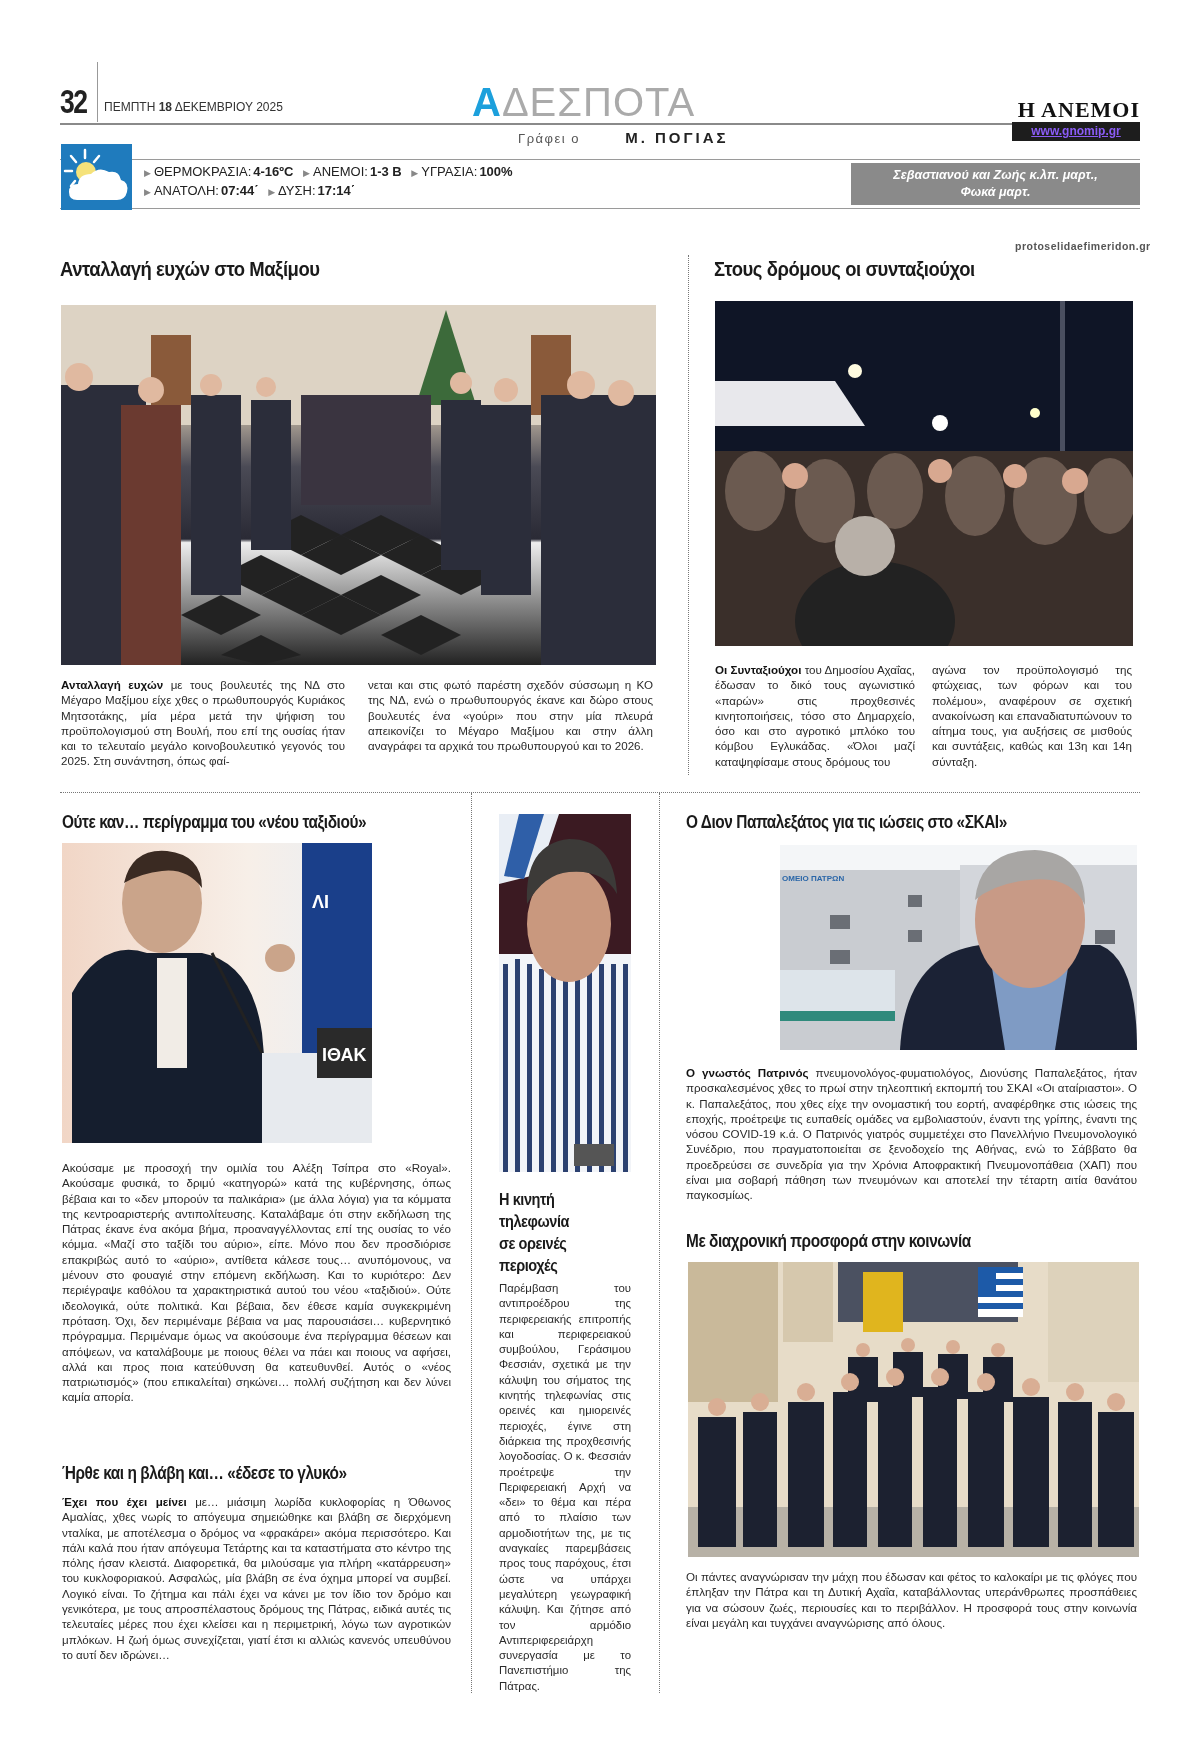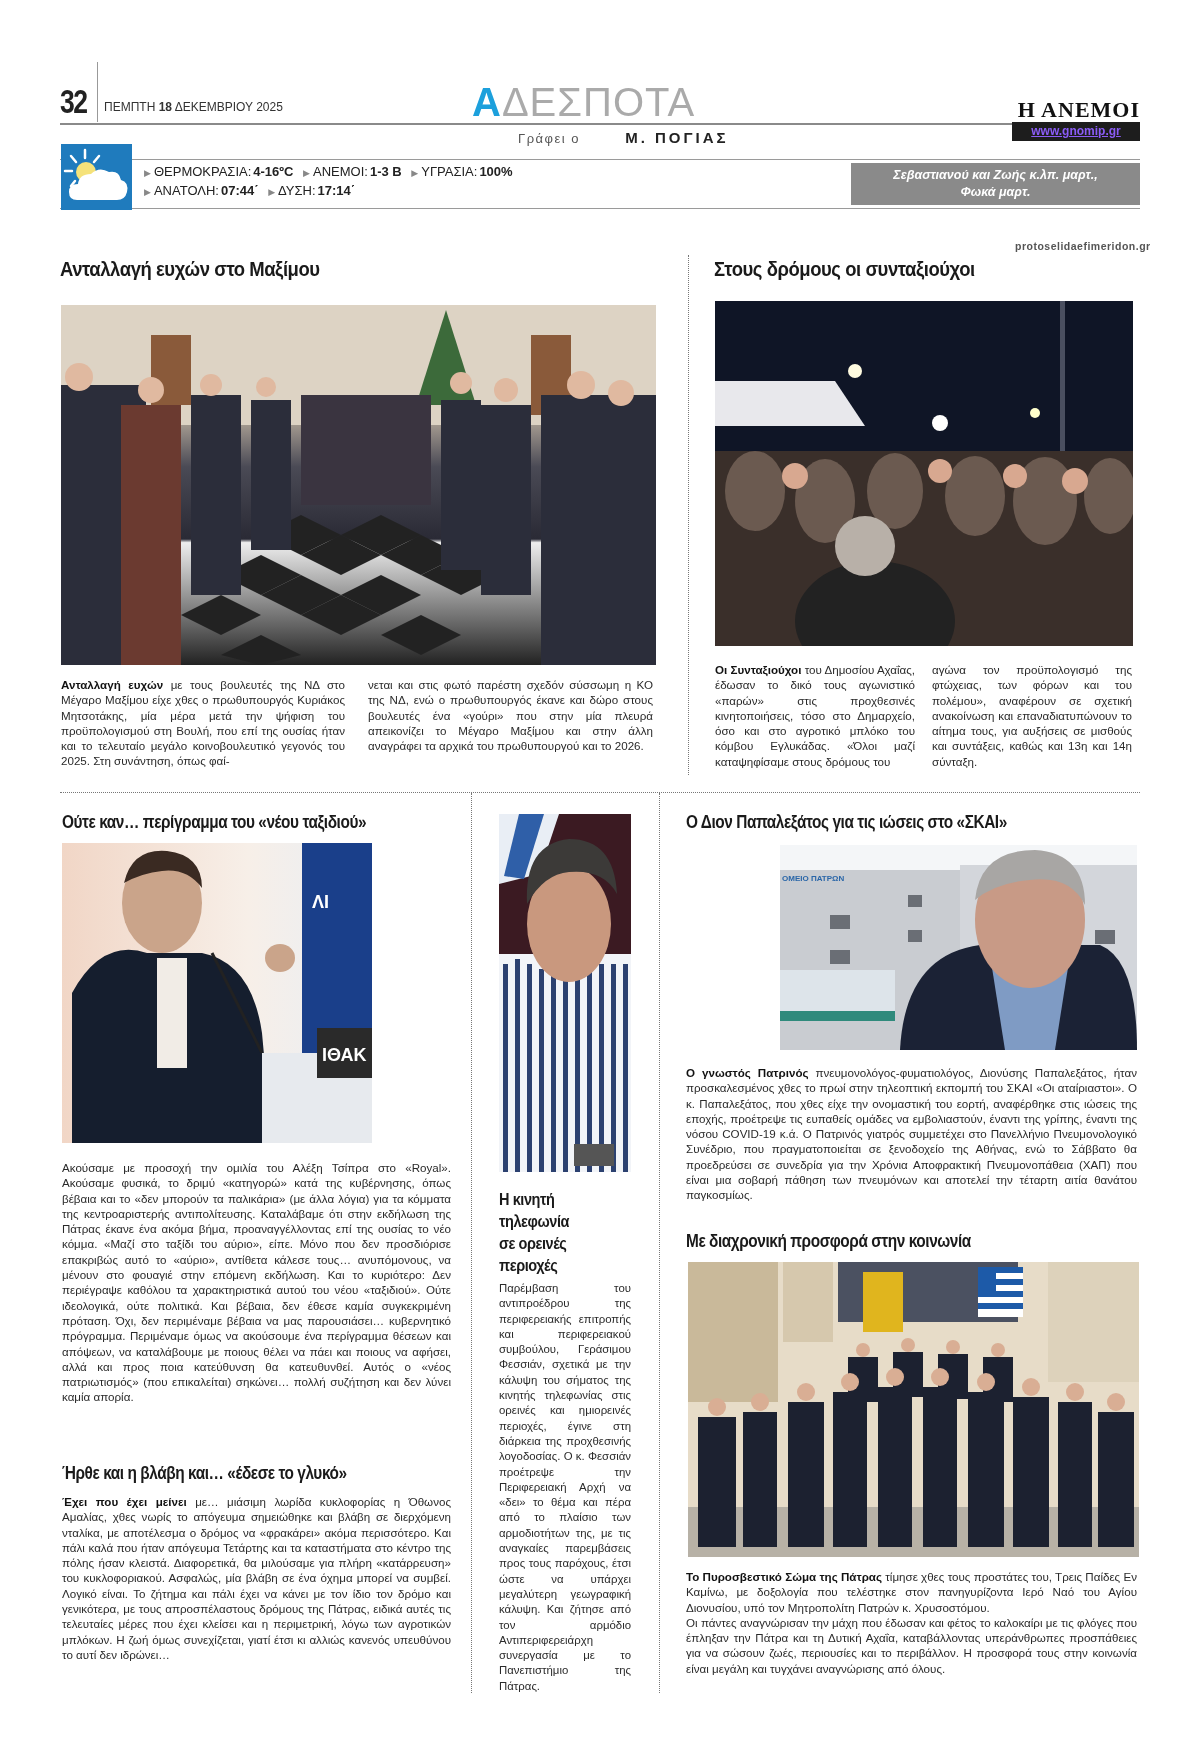--- a/index.html
+++ b/index.html
@@ -317,15 +317,14 @@
         <circle cx="387" cy="130" r="9"></circle>
         <circle cx="428" cy="140" r="9"></circle>
       <circle cx="175" cy="88" r="7"></circle>
         <circle cx="220" cy="83" r="7"></circle>
         <circle cx="265" cy="85" r="7"></circle>
         <circle cx="310" cy="88" r="7"></circle>
     </g>
   </svg>
 </div>
 <div class="abs body-text" style="left:686px; top:1569px; width:451px;">
-  <div><b>Το Πυροσβεστικό Σώμα της Πάτρας</b><span> τίμησε χθες τους προστάτες του, Τρεις Παίδες Εν Καμίνω, με δοξολογία που τελέστηκε στον πανηγυρίζοντα Ιερό Ναό του Αγίου Διονυσίου, υπό τον Μητροπολίτη Πατρών κ. Χρυσοστόμου.</span></div>
   <div>Οι πάντες αναγνώρισαν την μάχη που έδωσαν και φέτος το καλοκαίρι με τις φλόγες που έπληξαν την Πάτρα και τη Δυτική Αχαΐα, καταβάλλοντας υπεράνθρωπες προσπάθειες για να σώσουν ζωές, περιουσίες και το περιβάλλον. Η προσφορά τους στην κοινωνία είναι μεγάλη και τυγχάνει αναγνώρισης από όλους.</div>
 </div>
 
 </body></html>

